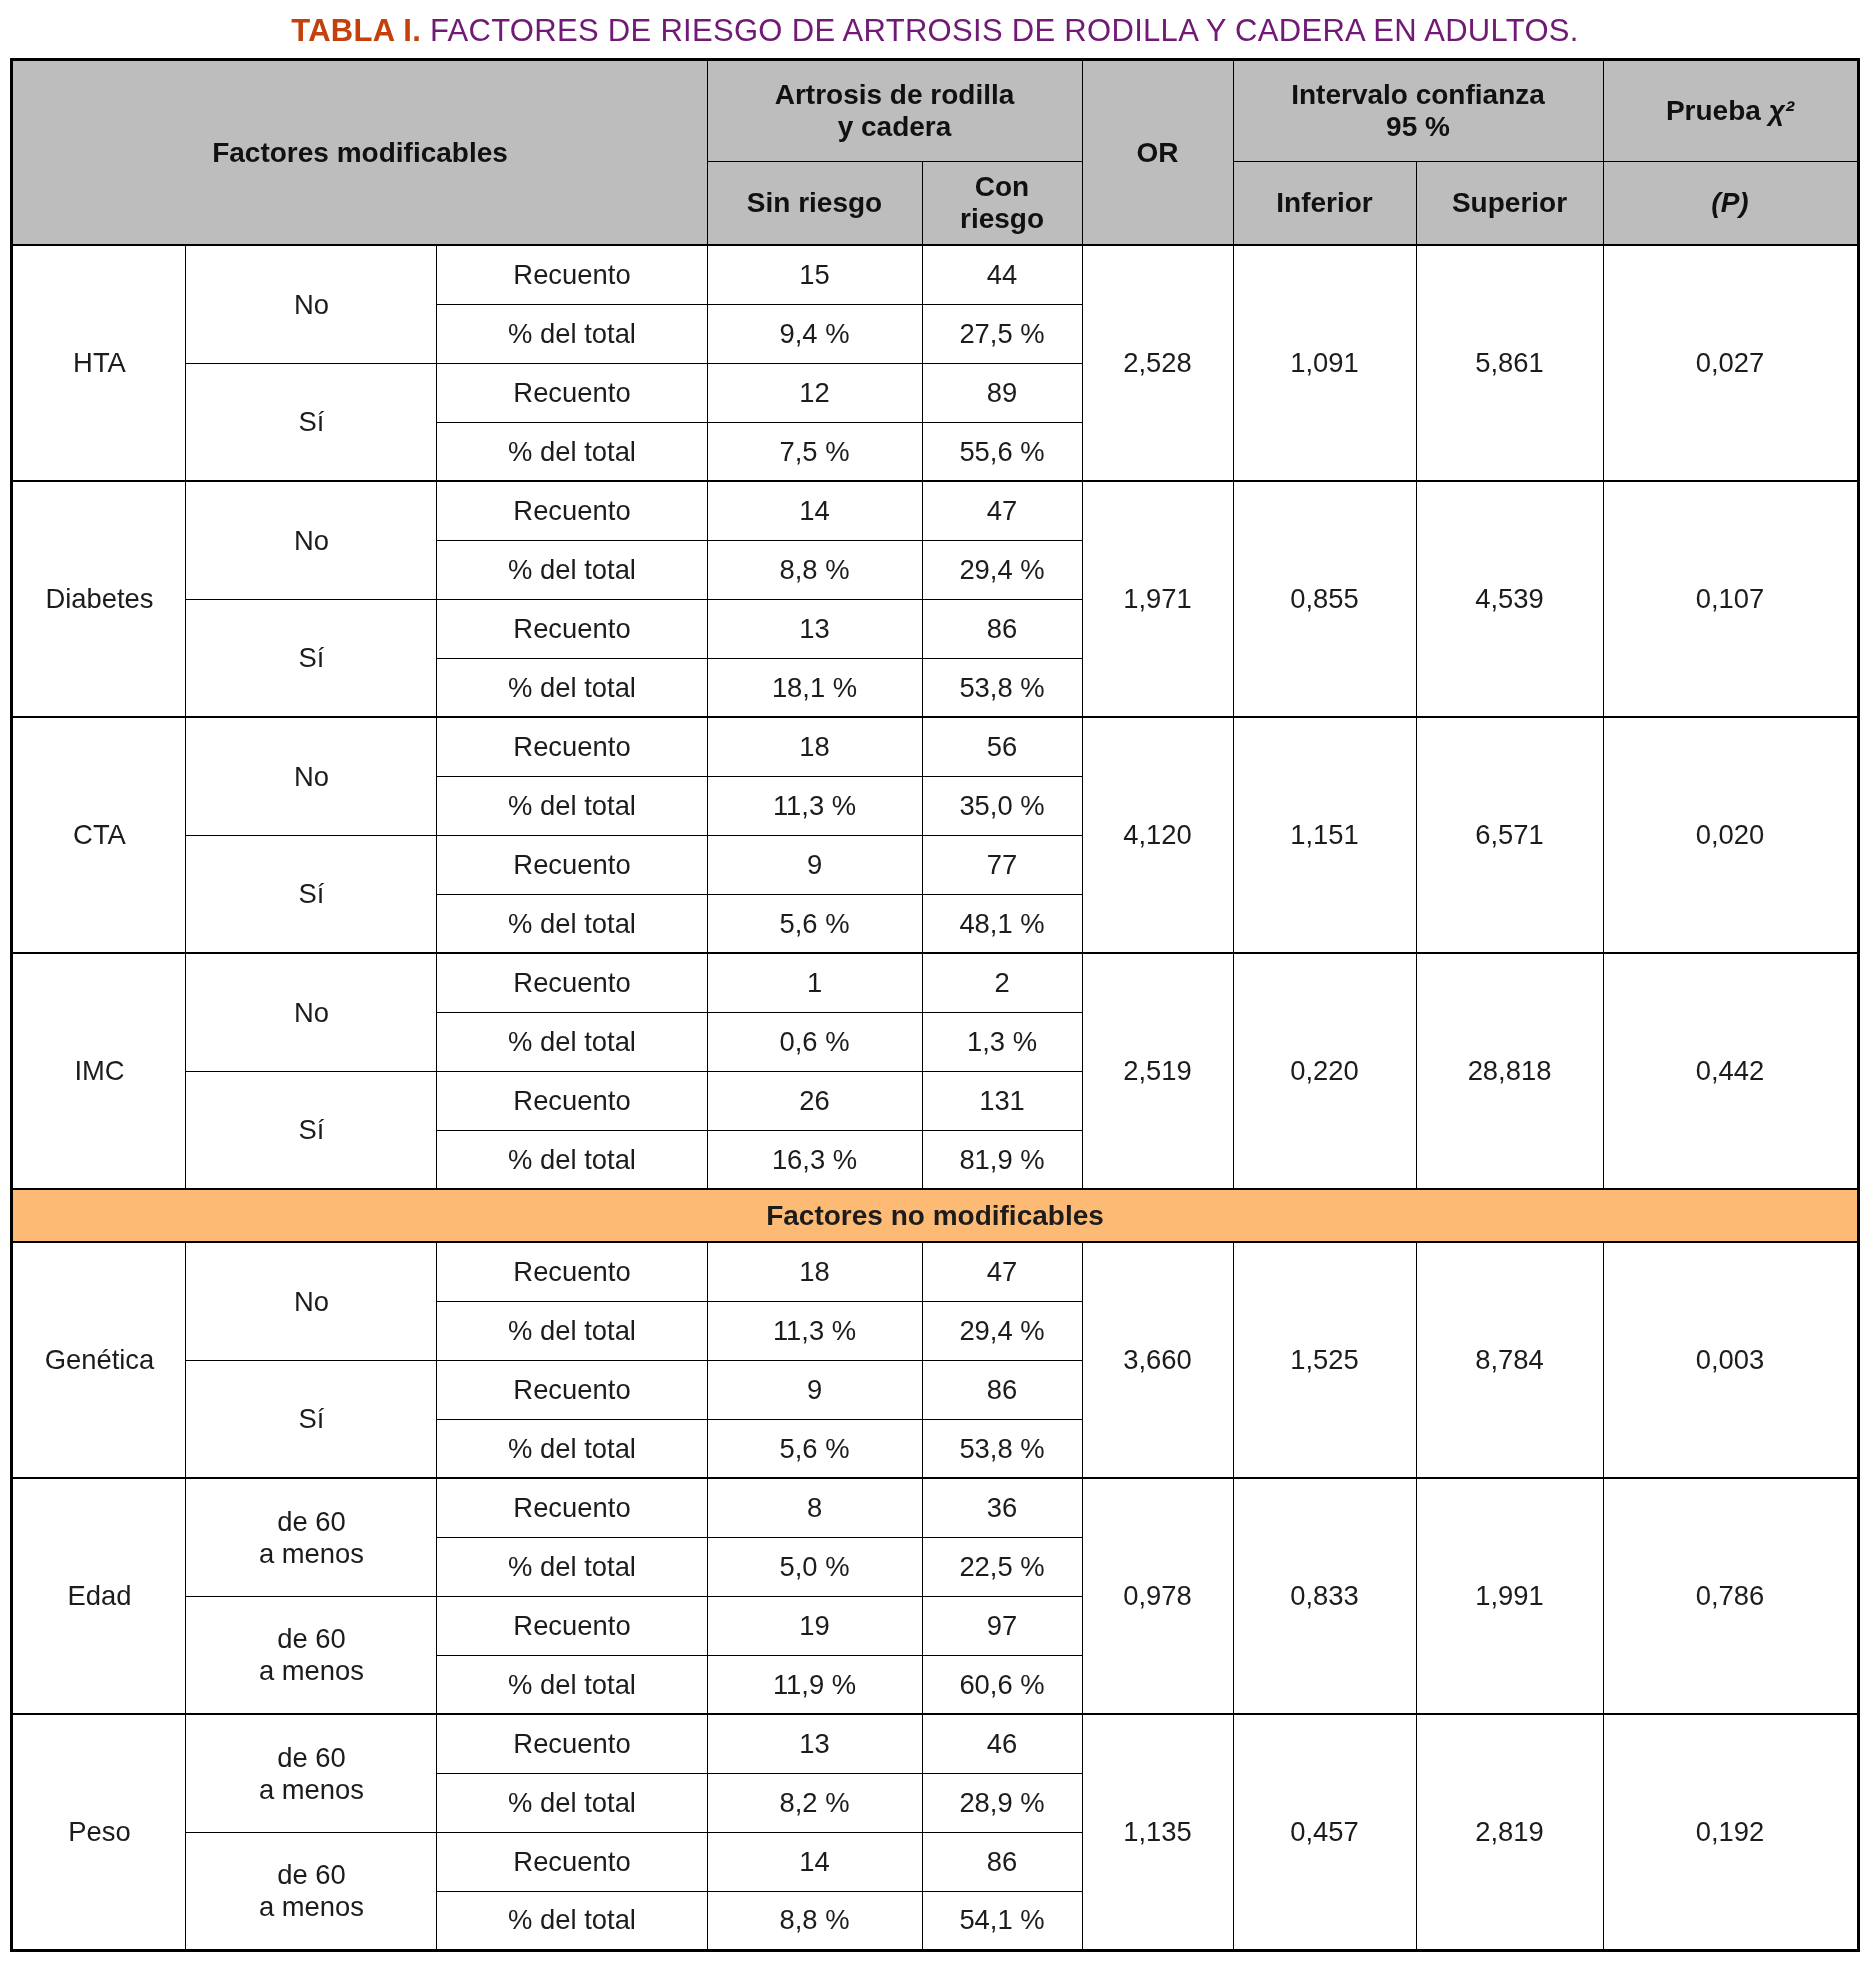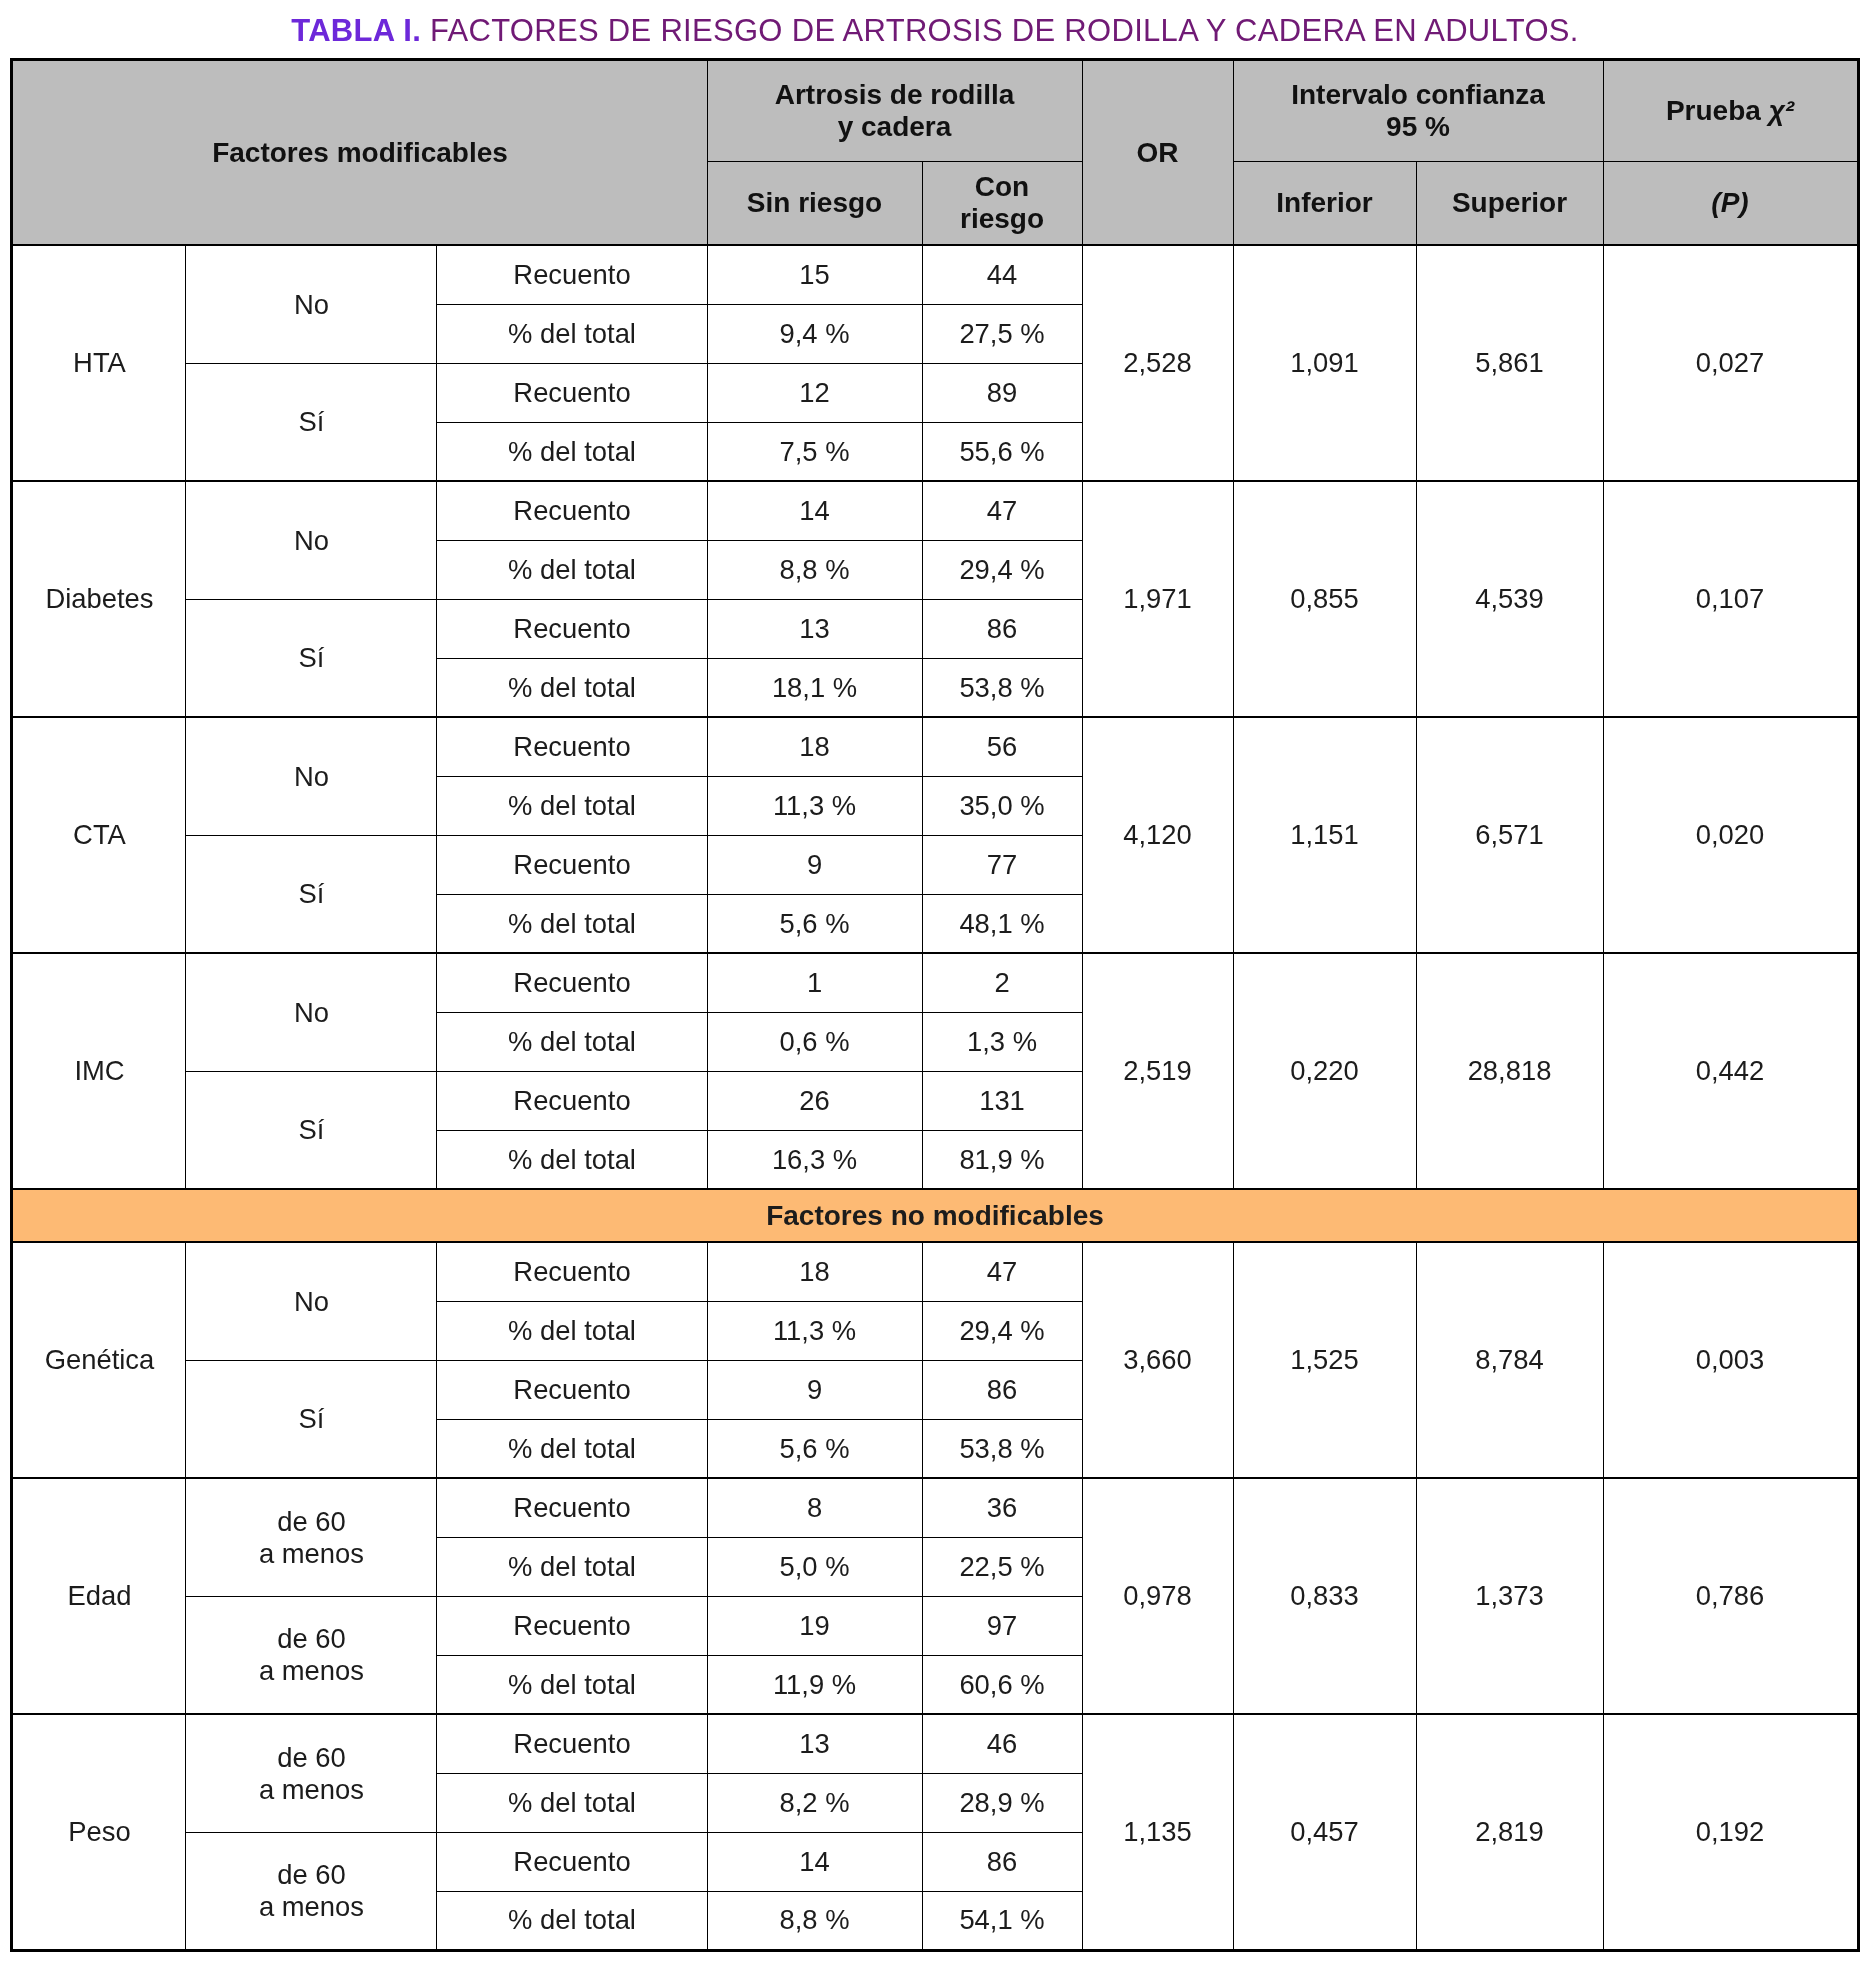--- a/index.html
+++ b/index.html
@@ -1,21 +1,21 @@
 <!DOCTYPE html>
 <html style="font-size:14.6px"><head>
 <meta charset="utf-8">
 <style>
   * { box-sizing: border-box; }
   html, body { margin: 0; padding: 0; background: #ffffff; }
   body { font-family: "Liberation Sans", "DejaVu Sans", sans-serif; color: #1c1c1c; }
   .page { width: 1870px; }
 
   .title { text-align: center; font-size: 31px; padding: 12.8px 0 9.1px 0; letter-spacing: 0.3px; }
-  .title-tag { color: #6d28d9; font-weight: 700; }
+  .title-tag { color: #c2410c; font-weight: 700; }
   .title-text { color: #701a75; font-weight: 400; }
 
   table.risk-table {
     border-collapse: collapse;
     table-layout: fixed;
     width: 1845px;
     margin: 0 auto;
     border: 3.7px solid #000;
   }
   th, td {
@@ -226,21 +226,21 @@
 
       <tr class="group-start">
         <td rowspan="4">Edad</td>
         <td rowspan="2" class="preline">de 60
 a menos</td>
         <td>Recuento</td>
         <td>8</td>
         <td>36</td>
         <td rowspan="4">0,978</td>
         <td rowspan="4">0,833</td>
-        <td rowspan="4">1,373</td>
+        <td rowspan="4">1,991</td>
         <td rowspan="4">0,786</td>
       </tr>
       <tr>
         <td>% del total</td>
         <td>5,0 %</td>
         <td>22,5 %</td>
       </tr>
       <tr>
         <td rowspan="2" class="preline">de 60
 a menos</td>

